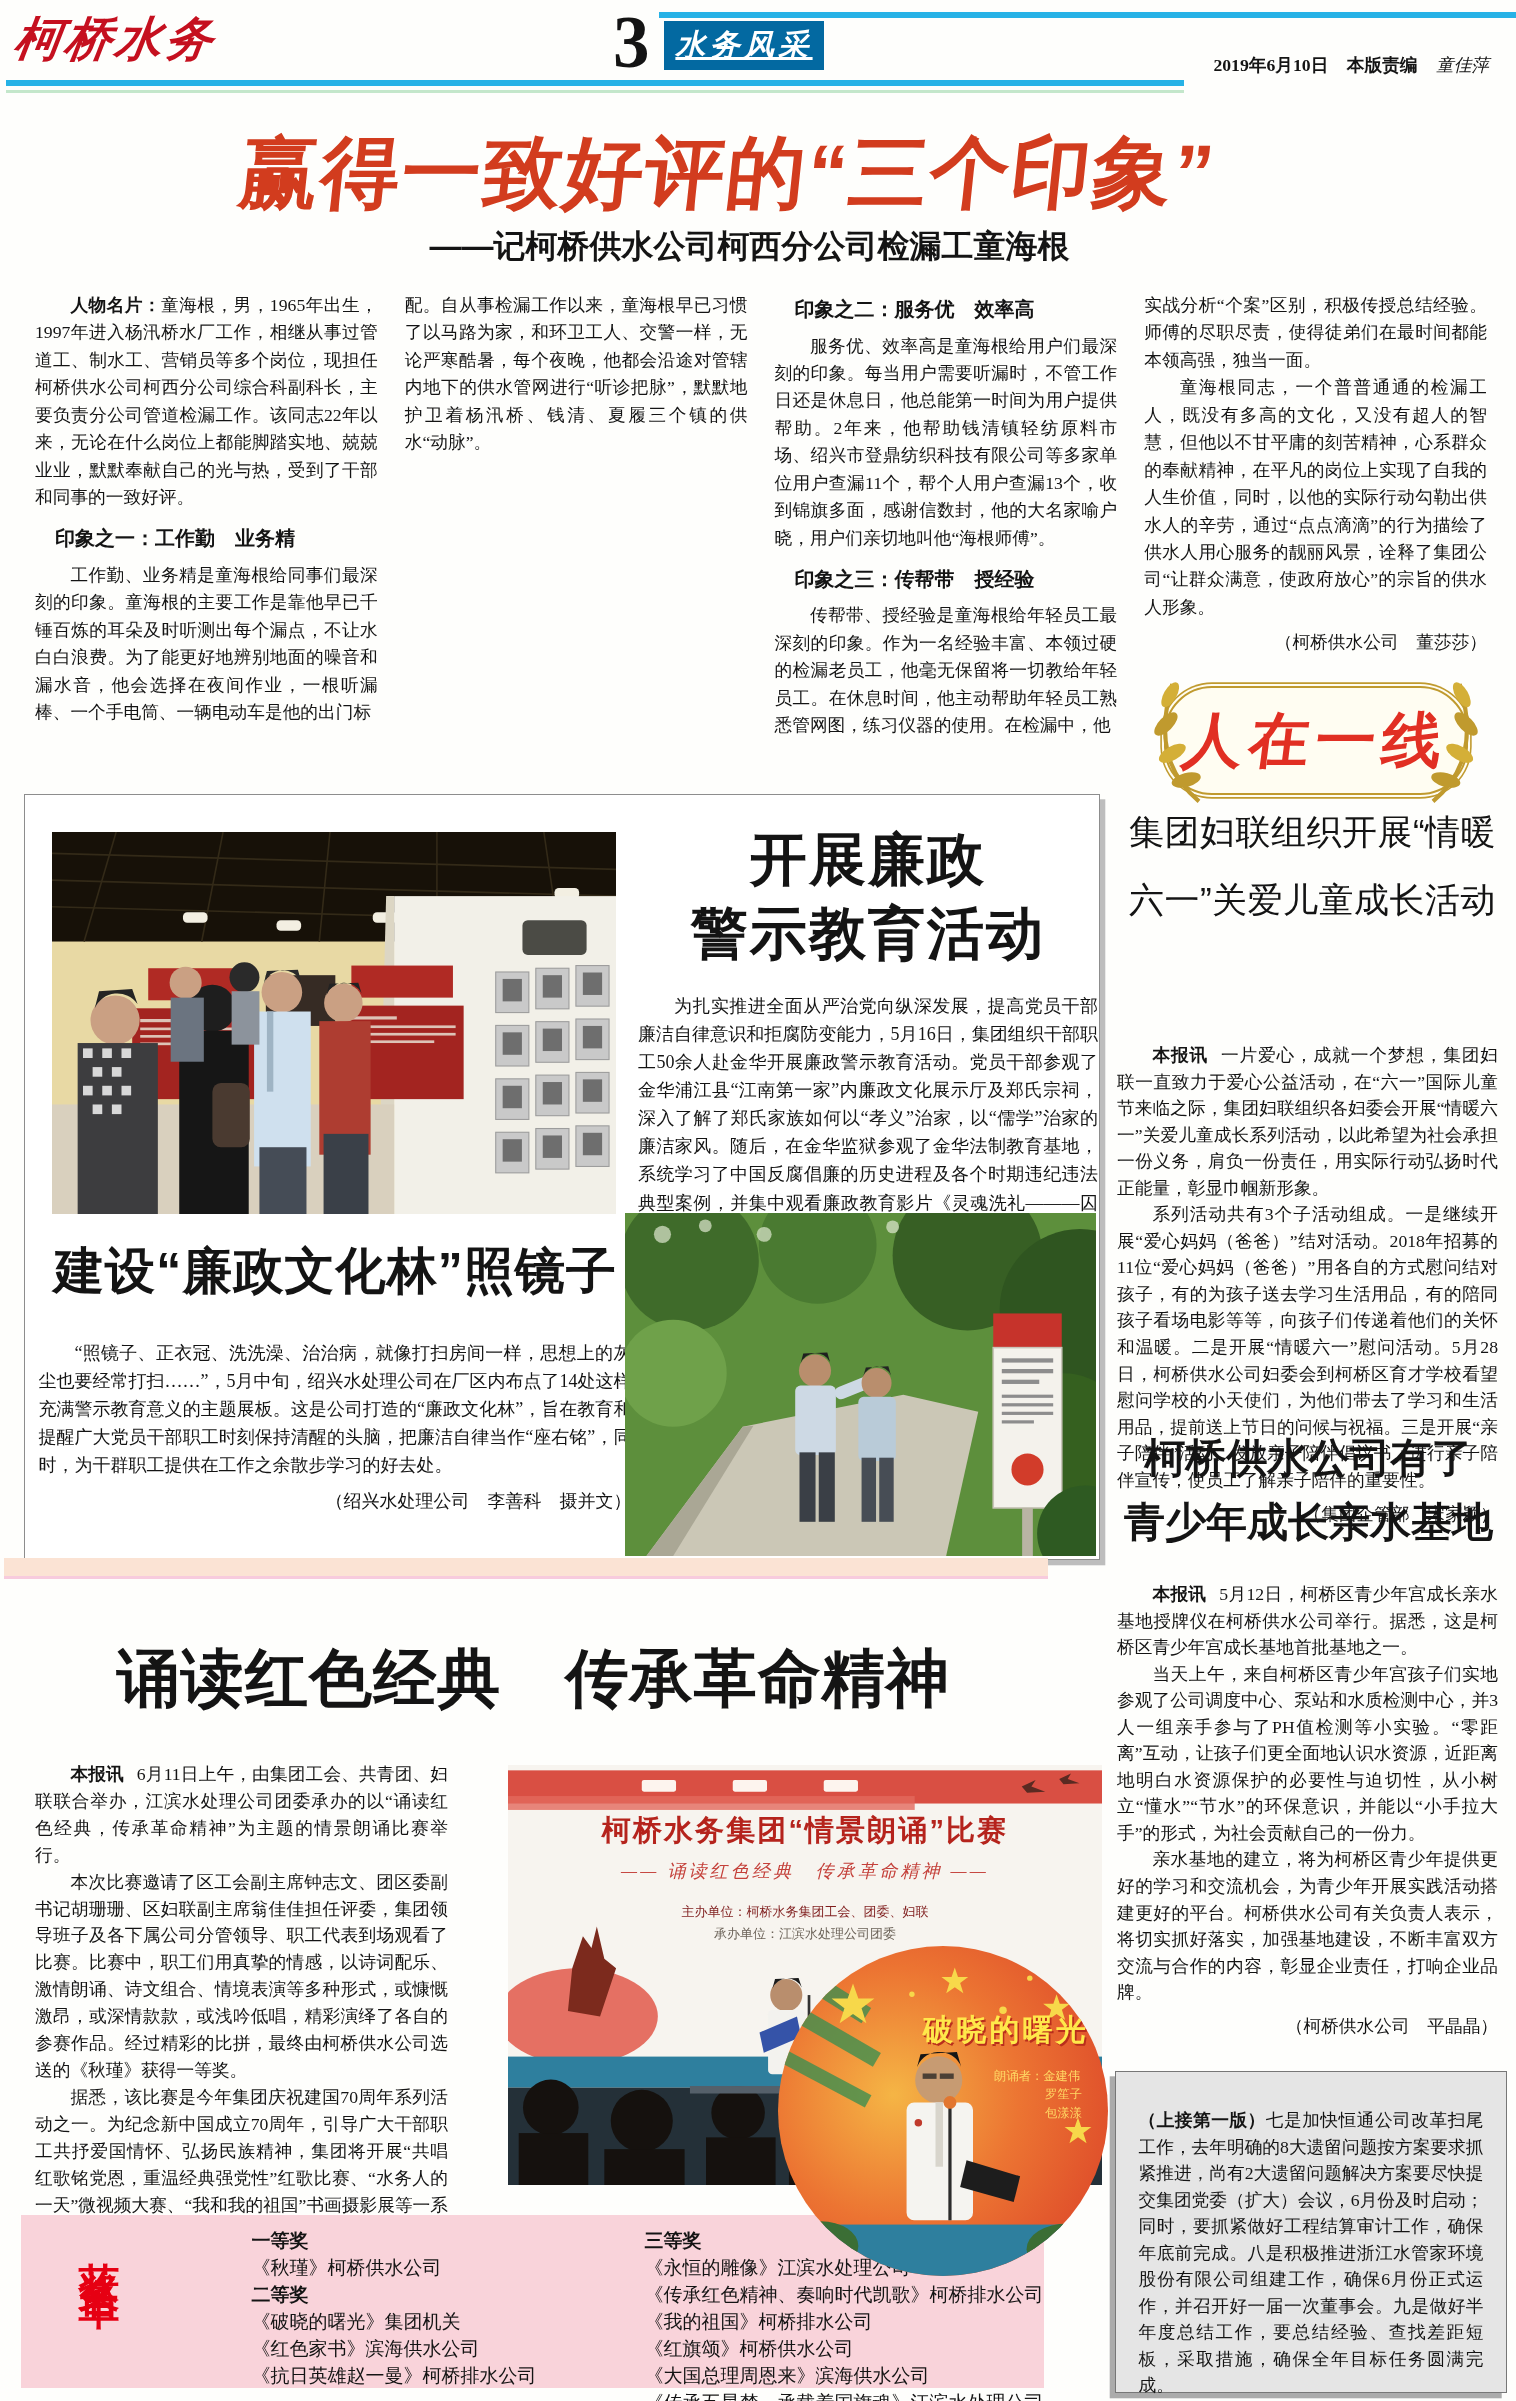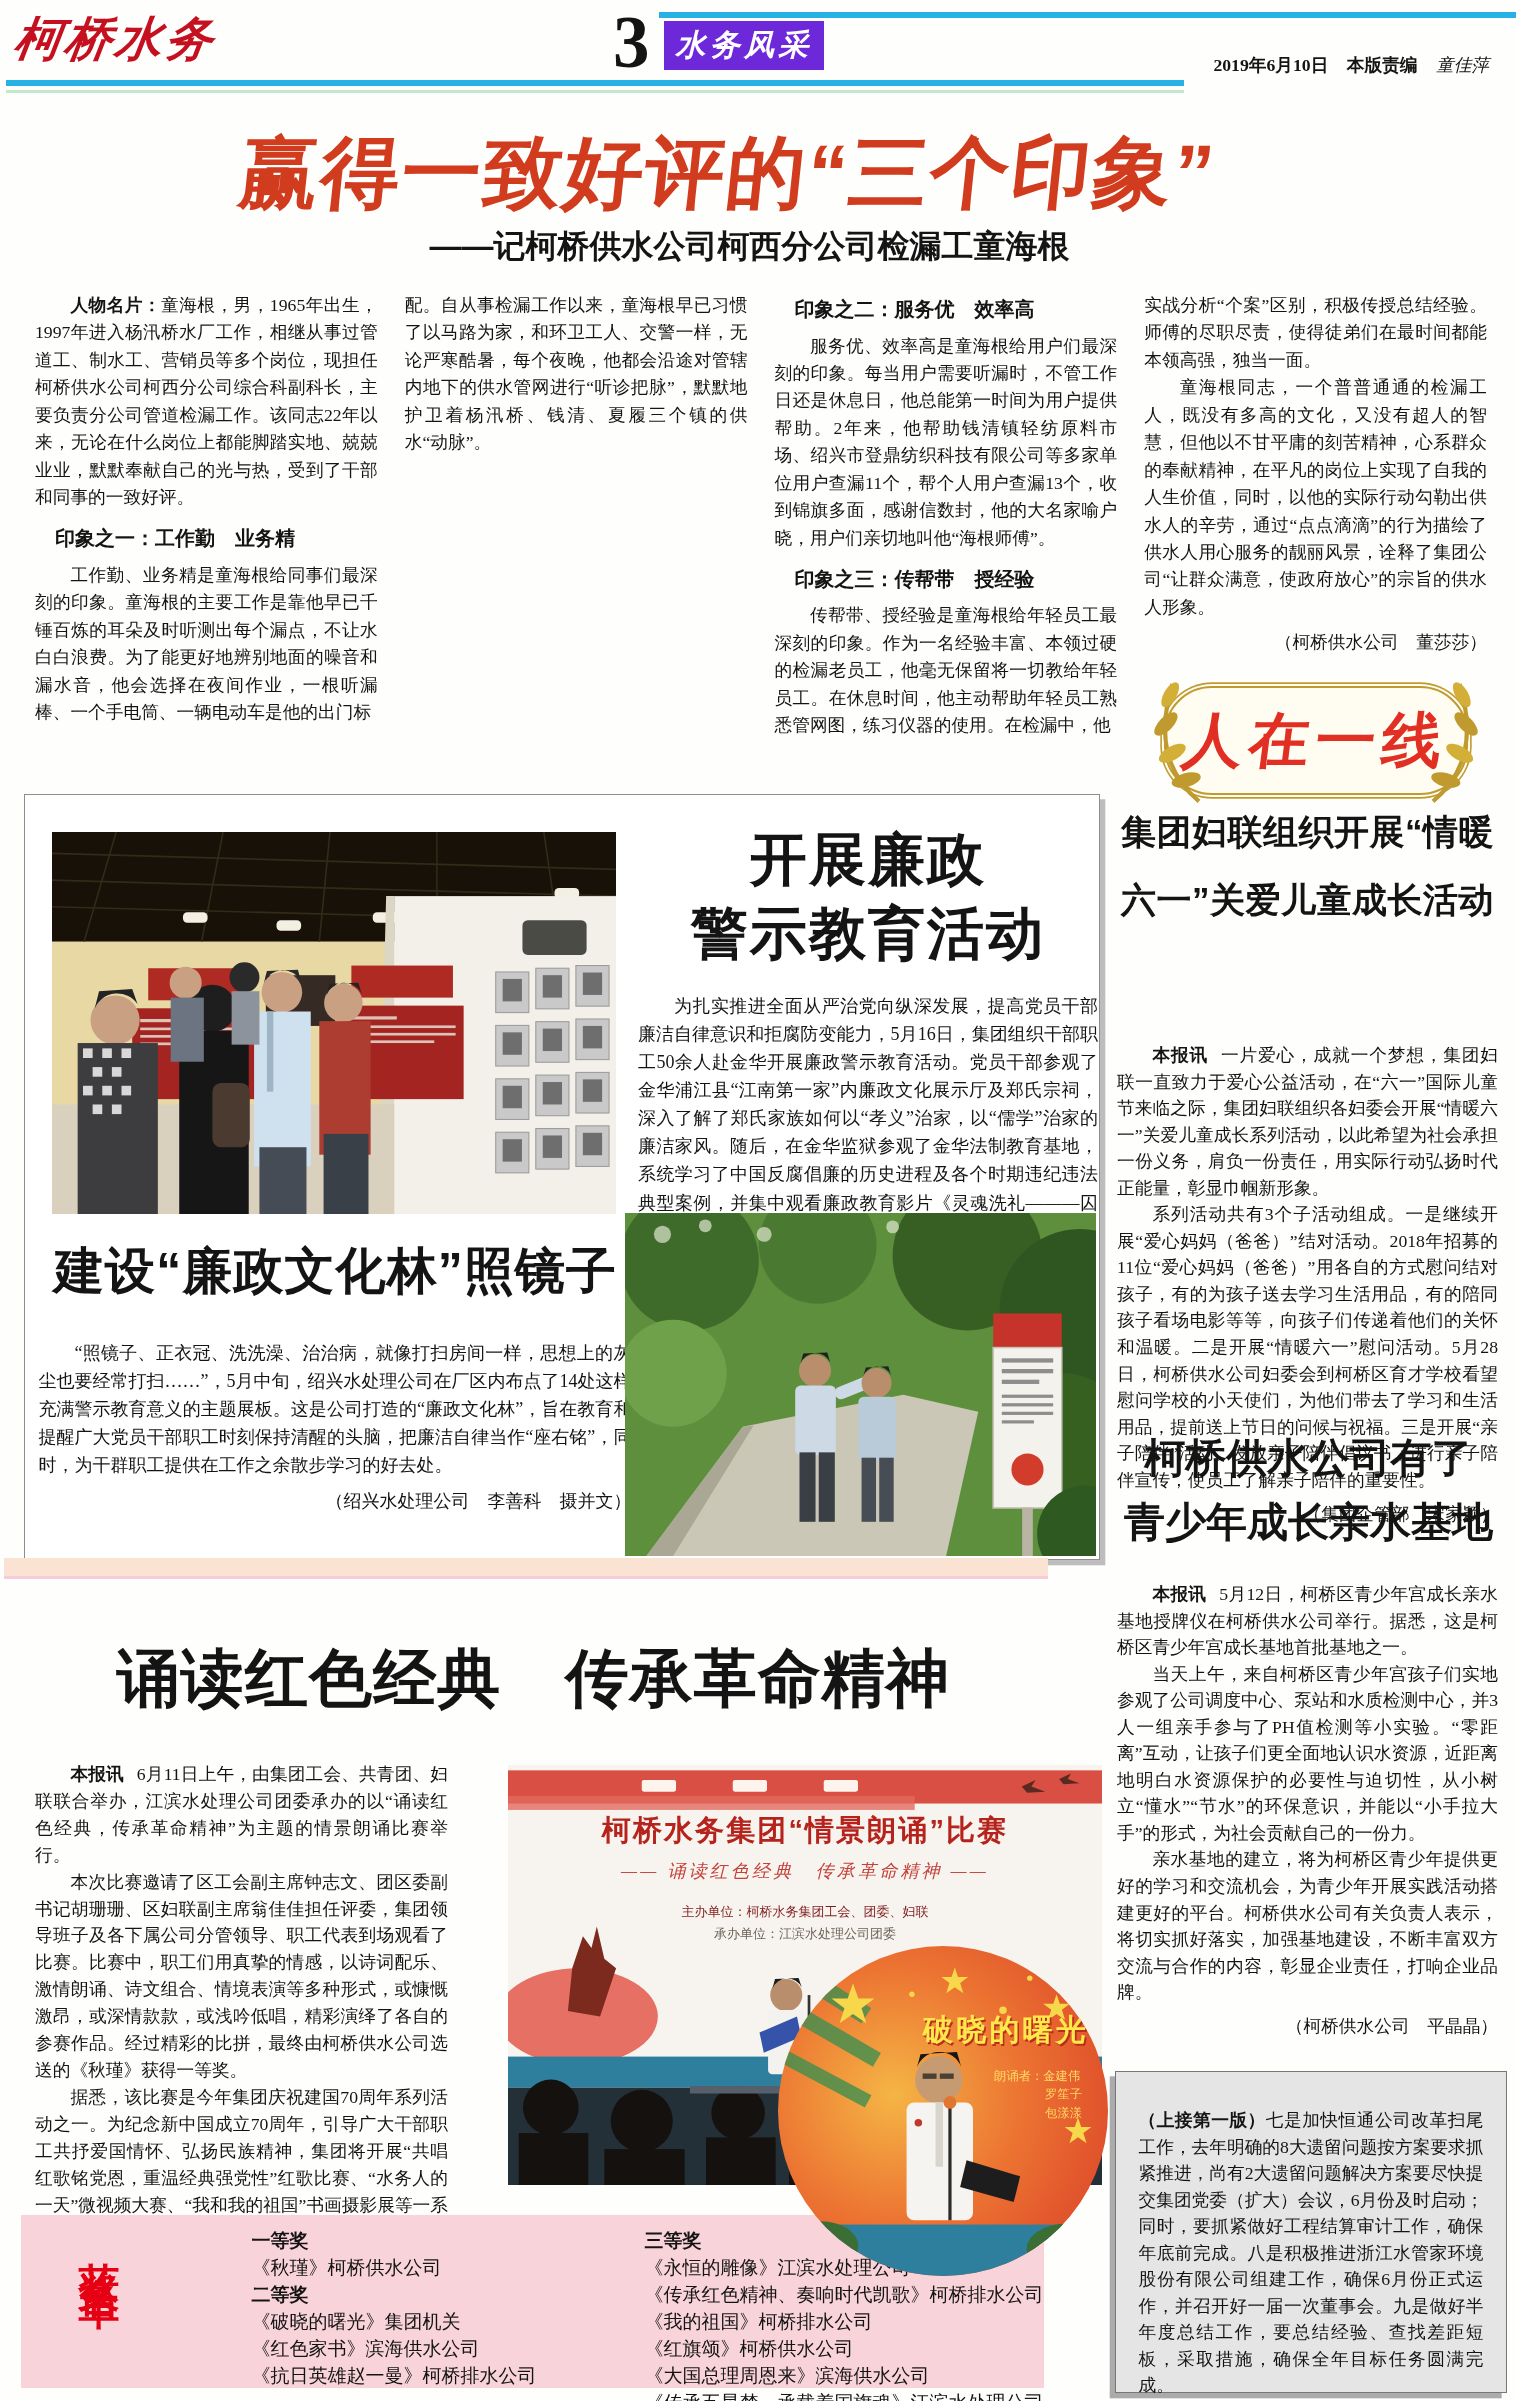--- a/index.html
+++ b/index.html
@@ -6,23 +6,23 @@
   .page{position:relative;width:1517px;height:2401px;background:#fefefc;overflow:hidden;
         font-family:"Liberation Serif",serif;color:#141414;}
   .sans{font-family:"Liberation Sans",sans-serif;}
   .abs{position:absolute;}
 
   
   .brand{left:15px;top:7.5px;font-size:47px;font-weight:bold;font-style:italic;color:#c5101f;
          letter-spacing:3.2px;transform:skewX(-8deg);}
   .top-cyan{left:659px;top:11.8px;width:858px;height:6.4px;background:#27b2e6;}
   .pagenum{left:613px;top:1.1px;font-size:73px;font-weight:bold;}
-  .section-box{left:664px;top:21.4px;width:160px;height:49px;background:#6d28d9;color:#fff;
+  .section-box{left:664px;top:21.4px;width:160px;height:49px;background:#0369a1;color:#fff;
                display:flex;align-items:center;justify-content:center;font-size:30px;font-weight:bold;
-               font-style:italic;letter-spacing:4.3px;}
+               font-style:italic;letter-spacing:4.3px;text-decoration:underline;}
   .dateline{right:28px;top:53px;font-size:17.7px;}
   .dateline b{margin-right:14px;}
   .editor-name{font-style:italic;}
   .rule-cyan{left:6.4px;top:80px;width:1178px;height:6.4px;background:#27b2e6;}
   .rule-green{left:6.4px;top:90px;width:1178px;height:2.7px;background:#c4e7cb;}
 
   
   .lead-headline{left:64px;top:121px;width:1327px;text-align:center;font-size:79px;font-weight:bold;
                  color:#d23c1e;letter-spacing:2.1px;transform:skewX(-6deg);}
   .lead-sub{left:86px;top:225px;width:1327px;text-align:center;font-size:32px;font-weight:bold;}
@@ -73,22 +73,22 @@
   .inset-credit{position:absolute;right:26px;top:121px;font-size:12.3px;color:#ffd964;text-align:left;line-height:1.5;}
 
   .awards{left:21.4px;top:2215px;width:1023px;height:173px;background:#f9d3da;}
   .awards-label{position:absolute;left:51px;top:14px;height:150px;writing-mode:vertical-rl;
                 color:#e60013;font-weight:bold;font-size:41px;letter-spacing:8.6px;}
   .award-colA{position:absolute;left:230px;top:13px;font-size:19px;line-height:1.42;}
   .award-colB{position:absolute;left:623px;top:13px;font-size:19px;line-height:1.42;}
   .award-title{font-family:"Liberation Sans",sans-serif;font-weight:bold;}
 
   
-  .funv-head{left:1121px;top:798px;width:383px;font-size:35px;font-weight:bold;line-height:1.95;
-             letter-spacing:0.5px;}
+  .funv-head{left:1121px;top:798px;width:383px;font-size:35px;font-weight:normal;line-height:1.95;
+             letter-spacing:0.5px;text-align:center;}
   .funv-body{left:1117px;top:1042px;width:381px;font-size:17.7px;line-height:1.5;text-align:justify;}
   .qs-head{left:1117px;top:1427px;width:383px;text-align:center;font-size:41px;font-weight:bold;line-height:1.55;}
   .qs-body{left:1117px;top:1581px;width:381px;font-size:17.7px;line-height:1.5;text-align:justify;}
   .cont-box{left:1115px;top:2071px;width:392px;height:322px;border:1.6px solid #777;
             box-shadow:-5.3px 5.3px 0 #ababab;background:#e5e5e5;box-sizing:border-box;padding:35px 22.5px 0;}
   .cont-body{font-size:17.7px;line-height:1.5;text-align:justify;}
   .lead-tag{font-family:"Liberation Sans",sans-serif;font-weight:bold;margin-right:13px;}
 </style>
 </head>
 <body>

